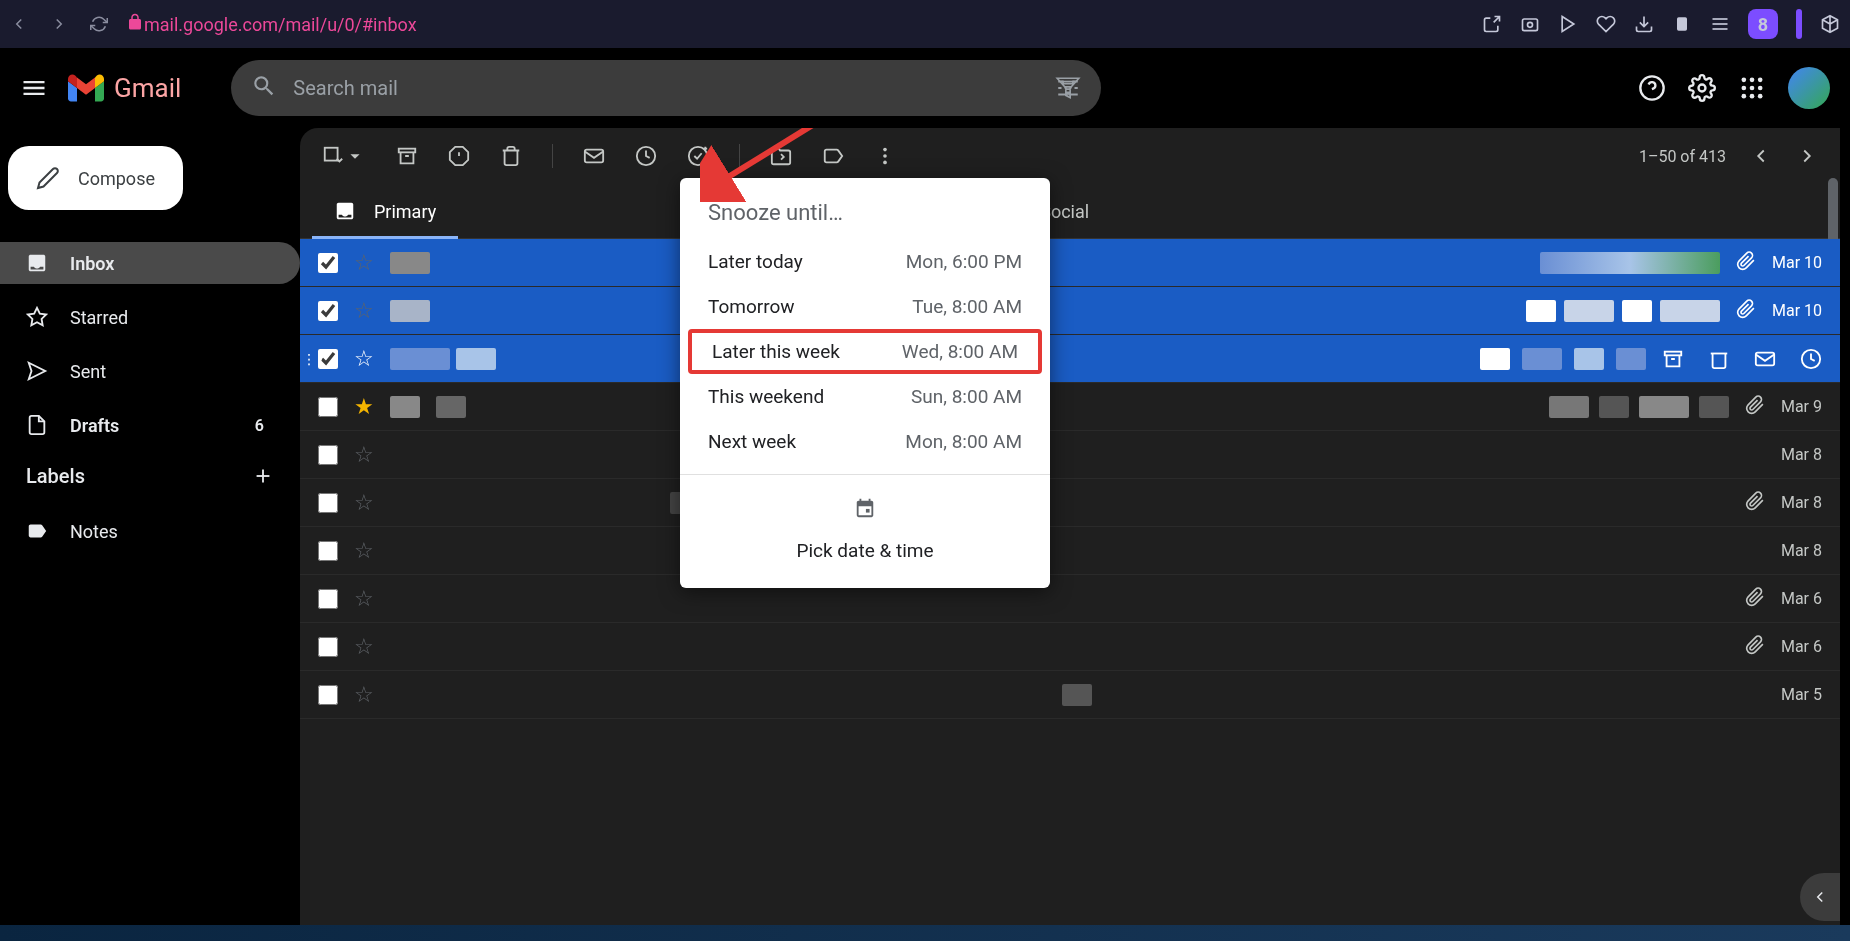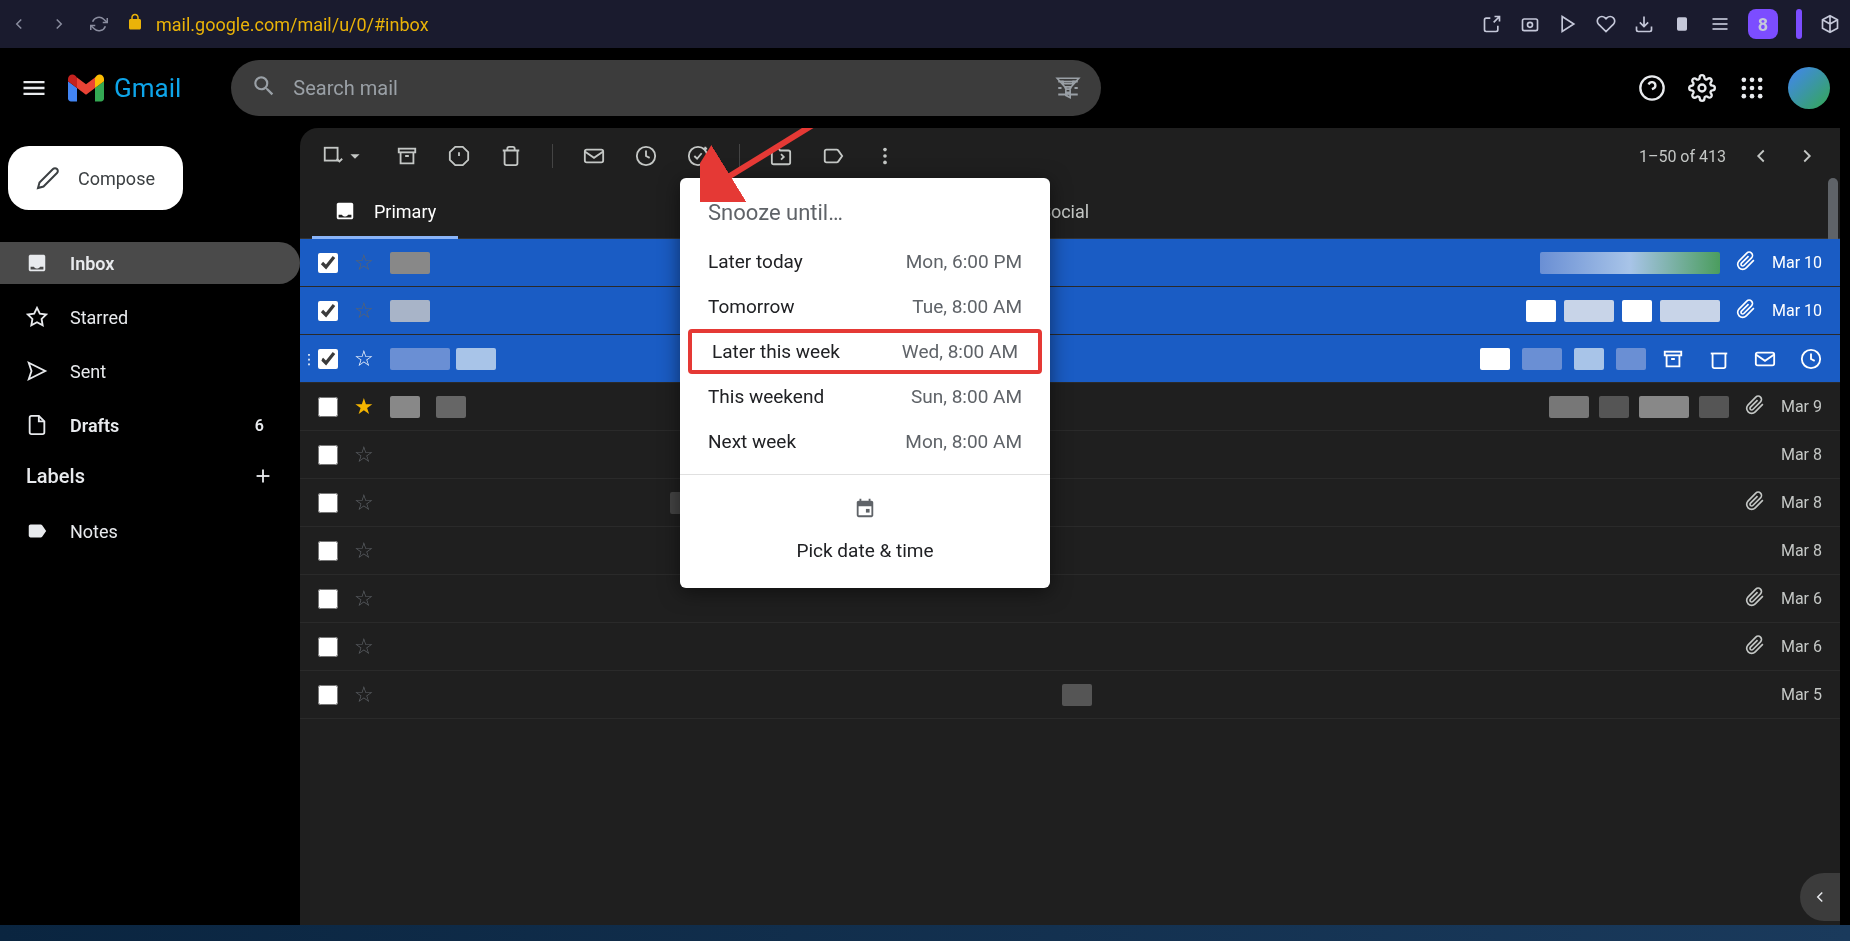--- a/index.html
+++ b/index.html
@@ -2,31 +2,31 @@
 <html><head>
 <meta charset="utf-8">
 <style>
   * { margin: 0; padding: 0; box-sizing: border-box; font-family: 'Google Sans', Roboto, Arial, sans-serif; }
   body { background: #000; color: #e8eaed; width: 1850px; height: 941px; overflow: hidden; position: relative; }
 
   
   .browser-bar { height: 48px; background: #1a1b2e; display: flex; align-items: center; padding: 0 10px; gap: 18px; }
   .browser-nav { display: flex; gap: 22px; align-items: center; color: #8a8d9f; }
   .browser-nav svg { width: 18px; height: 18px; }
-  .url-area { display: flex; align-items: center; gap: 12px; color: #eab308; font-size: 18px; }
+  .url-area { display: flex; align-items: center; color: #ec4899; font-size: 18px; }
   .browser-right { margin-left: auto; display: flex; gap: 18px; align-items: center; color: #c5c8d9; }
   .browser-right svg { width: 20px; height: 20px; }
   .profile-badge { width: 30px; height: 30px; background: #7c4dff; border-radius: 8px; display: flex; align-items: center; justify-content: center; font-weight: bold; font-size: 18px; }
   .purple-bar { width: 6px; height: 30px; background: #7c4dff; border-radius: 3px; }
 
   
   .gmail-header { height: 80px; display: flex; align-items: center; padding: 0 20px; gap: 20px; background: #000; }
   .hamburger { color: #e8eaed; }
   .logo-area { display: flex; align-items: center; gap: 10px; }
-  .gmail-text { font-size: 26px; color: #0ea5e9; font-weight: 400; }
+  .gmail-text { font-size: 26px; color: #fca5a5; font-weight: 400; }
   .search-box { flex: 0 0 870px; height: 56px; background: #3c3c3c; border-radius: 28px; display: flex; align-items: center; padding: 0 20px; gap: 16px; margin-left: 30px; }
   .search-box input { flex: 1; background: transparent; border: none; outline: none; color: #e8eaed; font-size: 20px; }
   .search-box input::placeholder { color: #9aa0a6; }
   .header-right { margin-left: auto; display: flex; gap: 22px; align-items: center; }
   .header-right svg { width: 28px; height: 28px; color: #e8eaed; }
   .avatar { width: 42px; height: 42px; border-radius: 50%; background: linear-gradient(135deg, #4285f4, #34a853); }
 
   
   .main-area { display: flex; height: calc(100% - 128px); }
   .sidebar { width: 300px; padding: 10px 0; }

